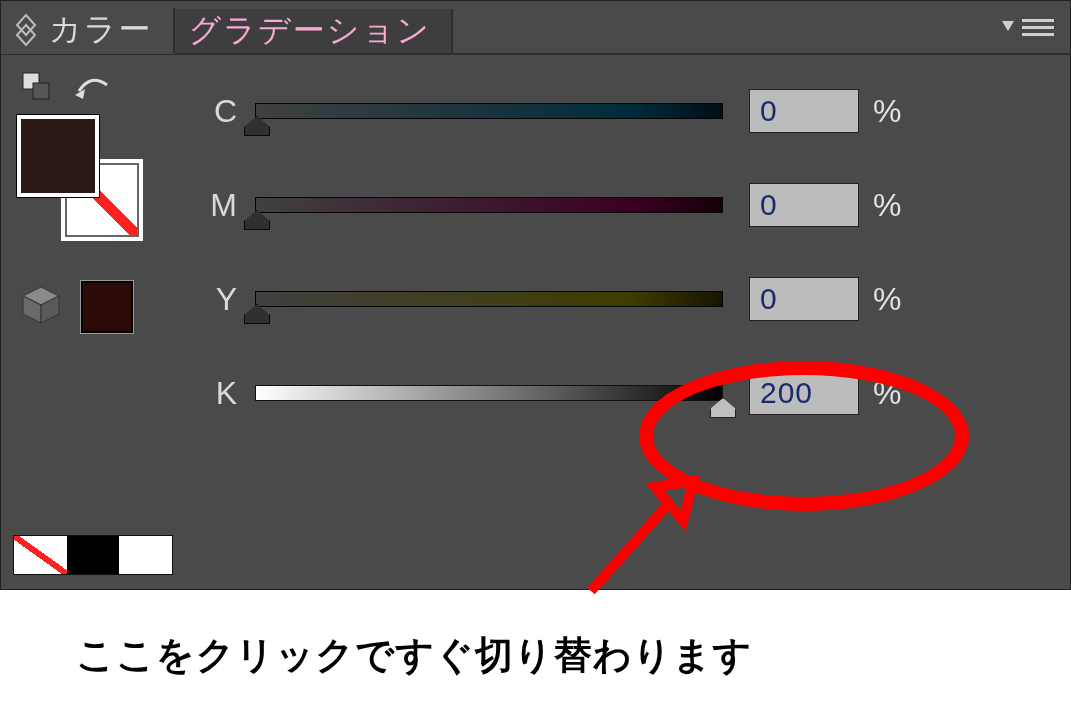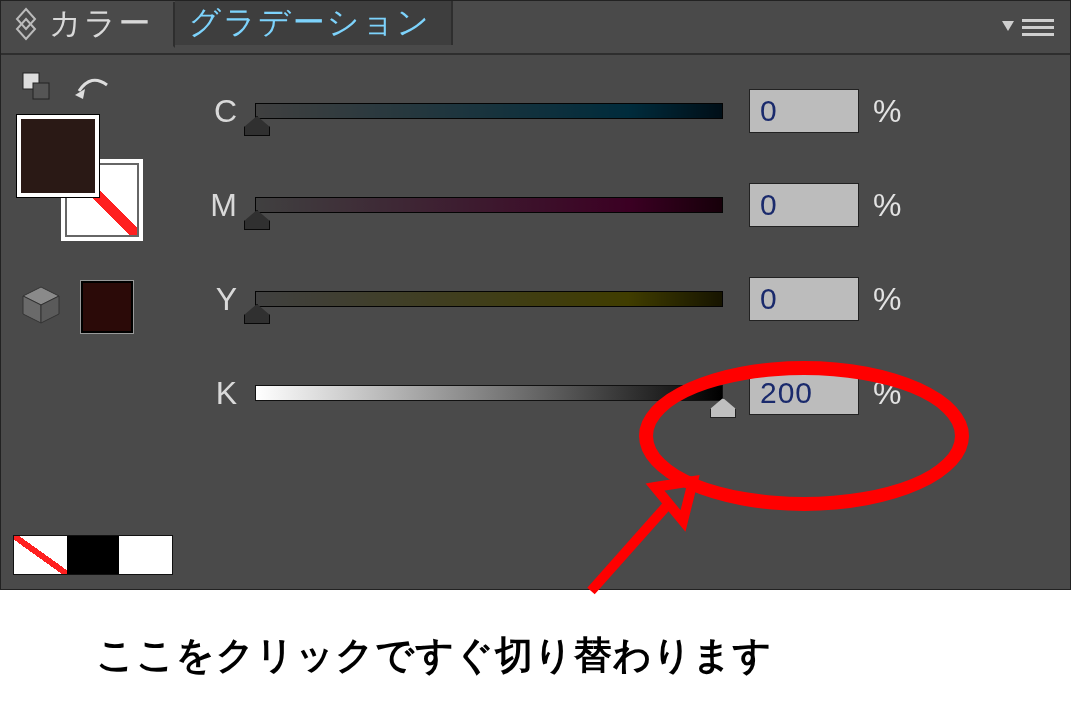--- a/index.html
+++ b/index.html
@@ -13,32 +13,32 @@
   }
   .panel {
     width: 1071px;
     height: 590px;
     background: #4a4a4a;
     position: relative;
     border: 1px solid #222;
   }
   .tabbar {
     display: flex;
-    align-items: flex-start;
+    align-items: flex-end;
     height: 54px;
     background: #4a4a4a;
     border-bottom: 2px solid #2e2e2e;
     position: relative;
   }
   .tab {
     display: flex;
     align-items: center;
     padding: 0 20px 0 14px;
     font-size: 32px;
-    color: #7dd3fc;
+    color: #f9a8d4;
     border-right: 2px solid #2e2e2e;
     background: #3e3e3e;
     letter-spacing: 2px;
   }
   .tab.active {
     background: #4a4a4a;
     color: #d9d9d9;
     border-bottom: 2px solid #4a4a4a;
     position: relative;
     top: 1px;
@@ -202,21 +202,21 @@
     border-radius: 50%;
     pointer-events: none;
   }
   .callout-arrow {
     position: absolute;
     left: 570px; top: 470px;
     pointer-events: none;
   }
   .caption {
     position: absolute;
-    left: 96px; top: 630px;
+    left: 76px; top: 630px;
     font-size: 38px;
     font-weight: 700;
     color: #000;
     letter-spacing: 1px;
   }
 </style>
 </head>
 <body>
 
 <div class="panel">

